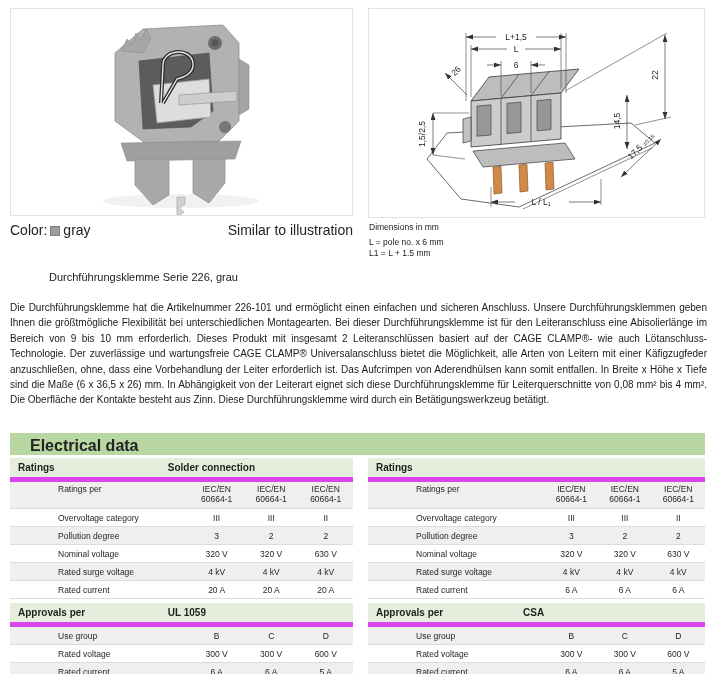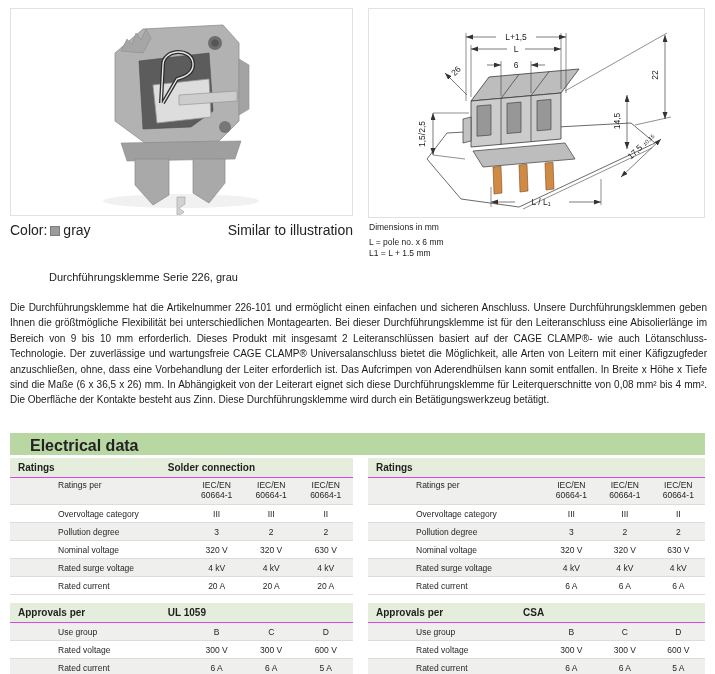--- a/index.html
+++ b/index.html
@@ -31,21 +31,21 @@
     background:#b9d7a3; box-sizing:border-box; padding-left:20px;
     display:flex; align-items:flex-end; font-weight:bold; font-size:16px; color:#232323;
   }
   .data-table { position:absolute; font-size:8.5px; color:#1f1f1f; }
   #table-solder { left:10px;  top:458px; width:343px; }
   #table-quick  { left:368px; top:458px; width:337px; }
   #table-ul     { left:10px;  top:603px; width:343px; }
   #table-csa    { left:368px; top:603px; width:337px; }
   .th-row {
     display:flex; align-items:center; height:19px; background:#e5eedc;
-    font-weight:bold; font-size:10px; border-bottom:1px solid #d946ef;
+    font-weight:bold; font-size:10px; border-bottom:5px solid #d946ef;
   }
   .th-label { flex:0 0 46%; padding-left:8px; box-sizing:border-box; }
   .th-span  { flex:1; }
   .tr { display:flex; align-items:center; min-height:17px; border-bottom:1px solid #dcdcdc;padding-left:40px; }
   .tr.alt { background:#efefee; }
   .tr.tall { min-height:27px; align-items:flex-start; padding-top:2px; box-sizing:border-box; }
   .tr .label { flex:0 0 46%; padding-left:8px; box-sizing:border-box; }
   .tr .val   { flex:1; text-align:center; white-space:pre-line; }
   svg { display:block; }
   .dim-text { font-size:8.5px; fill:#222; font-family:"Liberation Sans", sans-serif; }

